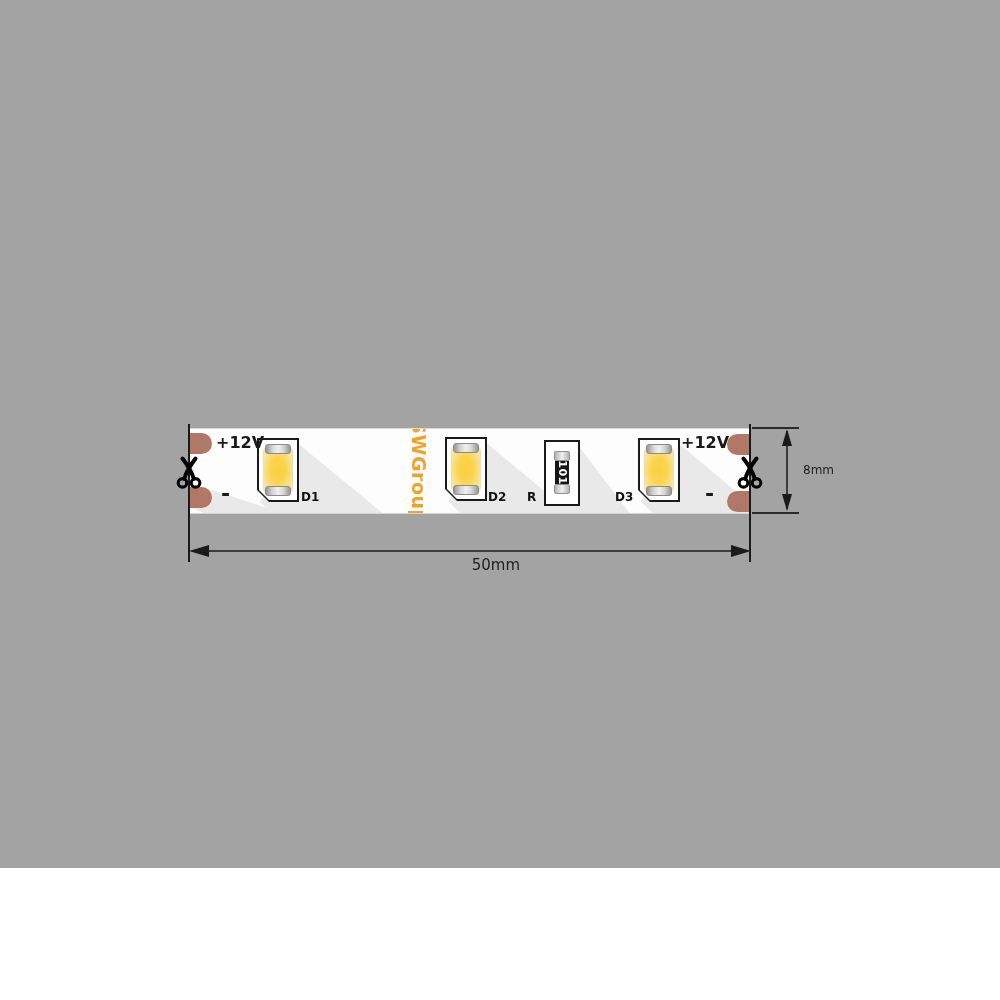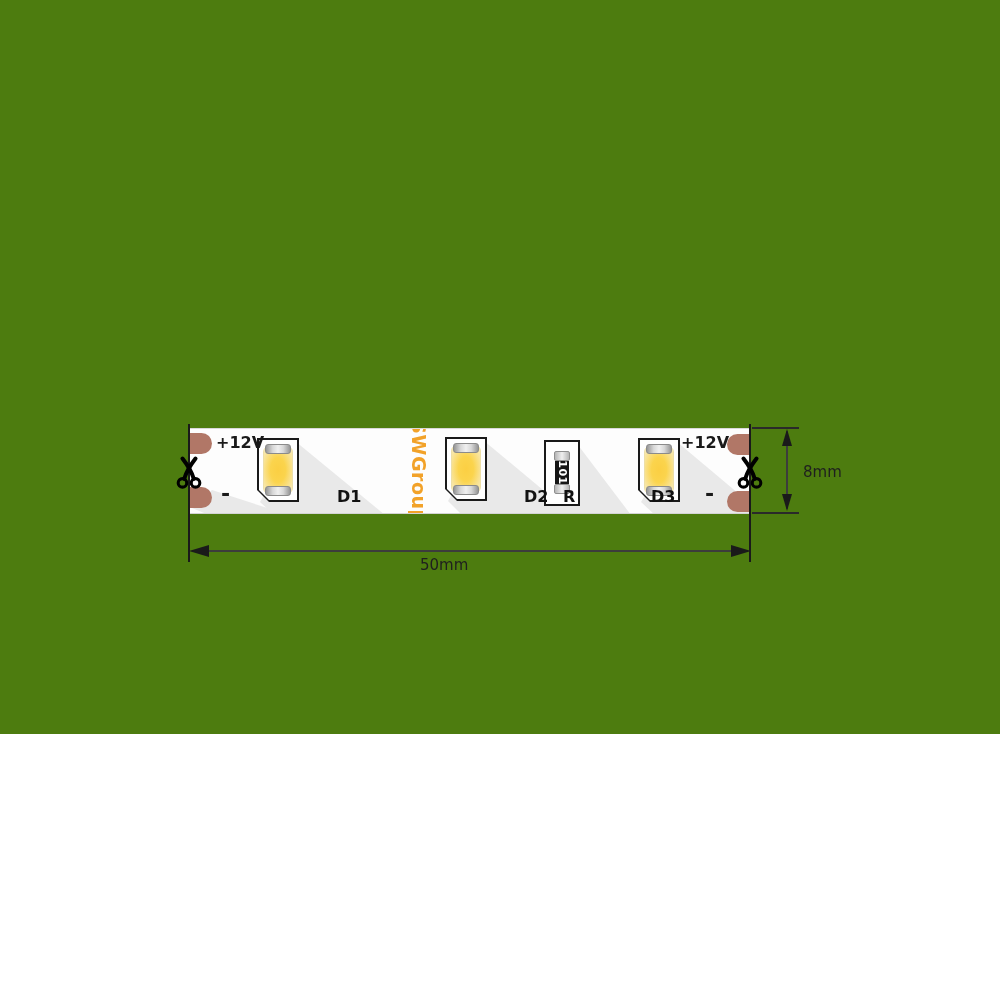--- a/index.html
+++ b/index.html
@@ -1,17 +1,17 @@
 <!DOCTYPE html>
 <html><head>
 <meta charset="utf-8">
 <style>
   * { margin: 0; padding: 0; box-sizing: border-box; }
   html, body { width: 1000px; height: 1000px; background: #ffffff; font-family: "DejaVu Sans", "Liberation Sans", sans-serif; }
-  #canvas { position: relative; width: 1000px; height: 734px; background: #4d7c0f; overflow: hidden; }
+  #canvas { position: relative; width: 1000px; height: 868px; background: #a3a3a3; overflow: hidden; }
 
   
   .strip {
     position: absolute; left: 189px; top: 428px; width: 561px; height: 86px;
     background: #fdfdfd;
     border-top: 1px solid #d9d9d9; border-bottom: 1px solid #d4d4d4;
     overflow: hidden;
   }
   .shadow { position: absolute; left: 0; top: 0; width: 561px; height: 86px; background: #e9e9e9; z-index: 1; }
   .sh-pad  { clip-path: polygon(3px 79px, 23px 61px, 100px 86px, 20px 86px); }
@@ -46,21 +46,21 @@
     background: radial-gradient(ellipse at 50% 50%, #fbcf43 0%, #fbd44d 38%, #f9e291 72%, #f6edc6 100%);
     border: 1px solid #eddfa8;
   }
   .electrode {
     position: absolute; left: 8px; width: 26px; height: 10px;
     border-radius: 3px; border: 1px solid #8b8b8b;
     background: linear-gradient(90deg, #969696 0%, #d8d8d8 28%, #f0f0f0 50%, #d8d8d8 72%, #969696 100%);
   }
   .el-top { top: 6px; } .el-bot { top: 48px; }
 
-  .comp-label { position: absolute; z-index: 3; color: #111; font-weight: 700; font-size: 16px; line-height: 22px; margin-left: 36px; }
+  .comp-label { position: absolute; z-index: 3; color: #111; font-weight: 700; font-size: 12px; line-height: 22px; }
 
   
   .res-outline { position: absolute; left: 355px; top: 11px; width: 36px; height: 66px; background: #fff; border: 2px solid #1a1a1a; z-index: 2; }
   .res-body { position: absolute; left: 8px; top: 9px; width: 16px; height: 43px; }
   .res-cap { position: absolute; left: 0; width: 16px; height: 10px; border: 1px solid #8f8f8f; border-radius: 2px;
              background: linear-gradient(90deg, #b5b5b5, #efefef 50%, #b5b5b5); }
   .cap-t { top: 0; } .cap-b { top: 33px; }
   .res-band { position: absolute; left: 1px; top: 10px; width: 14px; height: 23px; background: #151515;
               display: flex; align-items: center; justify-content: center; }
   .res-band span { display: block; transform: rotate(90deg); color: #ffffff; font-weight: 700; font-size: 11px; letter-spacing: 0.5px; }
@@ -74,29 +74,29 @@
   .cutline { position: absolute; top: 424px; width: 2px; height: 138px; background: #1a1a1a; z-index: 4; }
   .cut-l { left: 188px; } .cut-r { left: 749px; }
   .scissors { position: absolute; top: 452px; width: 38px; height: 38px; z-index: 5; }
   .sc-l { left: 170px; } .sc-r { left: 731px; }
 
   
   .dim-line-h { position: absolute; left: 193px; top: 550px; width: 554px; height: 2px; background: #3c3c3c; }
   .arrow { position: absolute; width: 0; height: 0; }
   .arr-left  { left: 189px; top: 545px; border-top: 6px solid transparent; border-bottom: 6px solid transparent; border-right: 20px solid #1a1a1a; }
   .arr-right { left: 731px; top: 545px; border-top: 6px solid transparent; border-bottom: 6px solid transparent; border-left: 20px solid #1a1a1a; }
-  .dim-width-label { position: absolute; left: 420px; top: 556px; width: 100px; text-align: left;
+  .dim-width-label { position: absolute; left: 420px; top: 556px; width: 100px; text-align: right;
                      color: #1f1f1f; font-size: 15px; font-weight: 500; }
 
   .ext-line { position: absolute; width: 47px; height: 2px; background: #2a2a2a; left: 752px; }
   .ext-top { top: 427px; } .ext-bot { top: 512px; }
   .dim-line-v { position: absolute; left: 786px; top: 431px; width: 2px; height: 78px; background: #3c3c3c; }
   .arr-up   { left: 782px; top: 429px; border-left: 5px solid transparent; border-right: 5px solid transparent; border-bottom: 17px solid #1a1a1a; }
   .arr-down { left: 782px; top: 494px; border-left: 5px solid transparent; border-right: 5px solid transparent; border-top: 17px solid #1a1a1a; }
-  .dim-height-label { position: absolute; left: 803px; top: 463px; color: #1f1f1f; font-size: 15px; font-weight: 500; }
+  .dim-height-label { position: absolute; left: 803px; top: 463px; color: #1f1f1f; font-size: 12px; font-weight: 500; }
 </style>
 </head>
 <body>
 
 <div id="canvas">
 
   <div class="strip">
 
     <div class="shadow sh-pad"></div>
     <div class="shadow sh-d1"></div>

